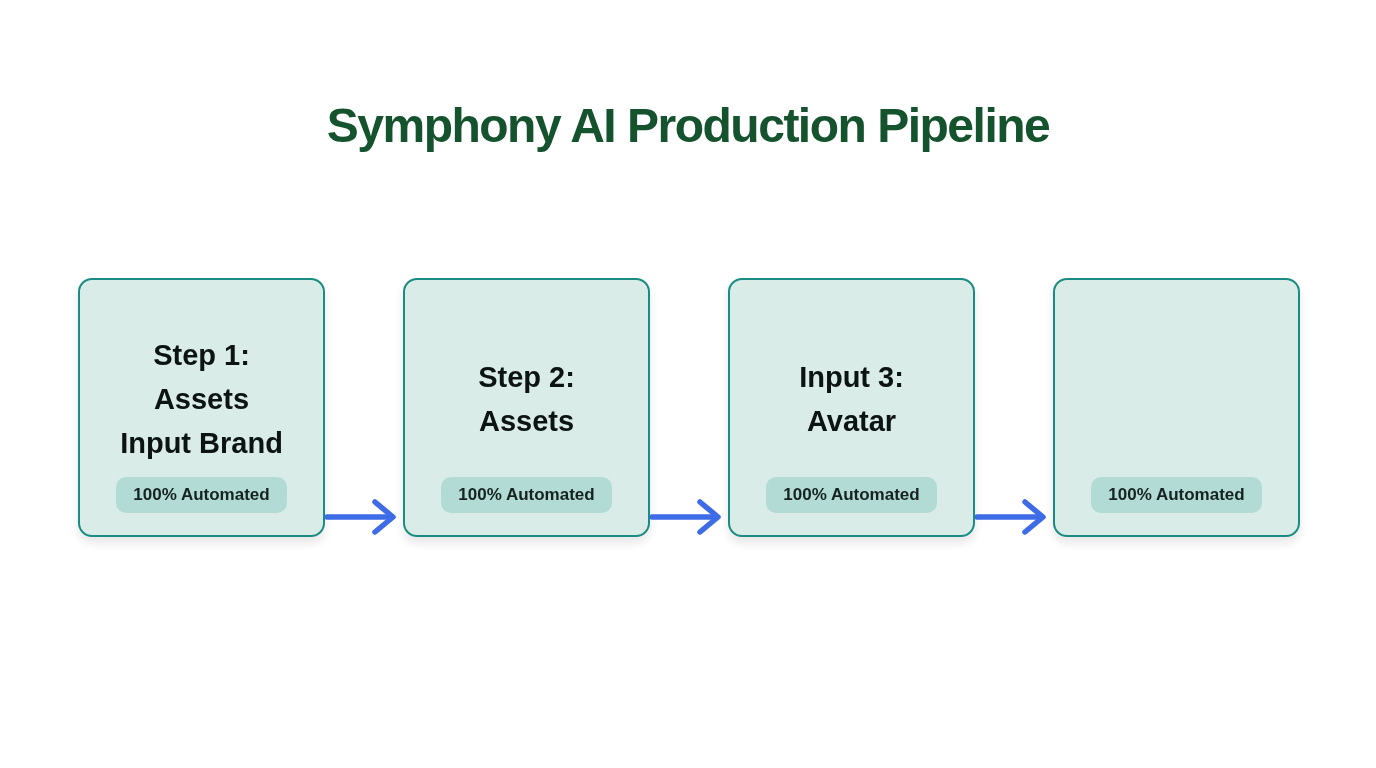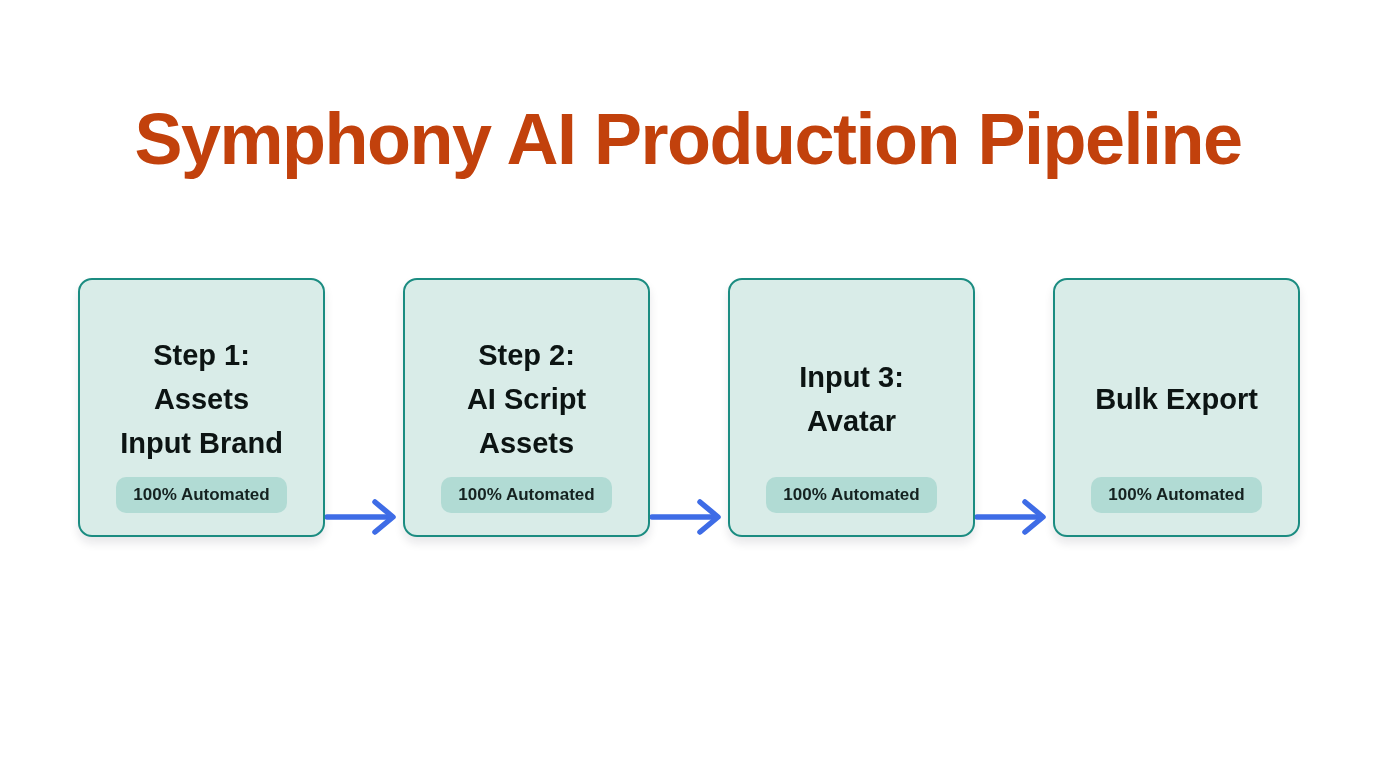--- a/index.html
+++ b/index.html
@@ -18,24 +18,24 @@
     height: 768px;
     background: #ffffff;
   }
 
   .main-title {
     position: absolute;
     top: 98px;
     left: 0;
     right: 0;
     text-align: center;
-    font-size: 72px;
+    font-size: 48px;
     font-weight: 700;
     letter-spacing: -1.5px;
-    color: #c2410c;
+    color: #14532d;
   }
 
   .pipeline {
     position: absolute;
     top: 278px;
     left: 78px;
     display: flex;
     align-items: flex-end;
   }
 
@@ -117,21 +117,20 @@
           <line x1="2" y1="20" x2="66" y2="20"></line>
           <polyline points="50,5 68,20 50,35"></polyline>
         </g>
       </svg>
     </div>
 
     <div class="step-box">
       <div class="step-title-wrap">
         <div class="step-title">
           <span>Step 2:</span>
-          <span>AI Script</span>
           <span>Assets</span>
         </div>
       </div>
       <div class="badge">100% Automated</div>
     </div>
 
     <div class="arrow-gap">
       <svg width="78" height="40" viewBox="0 0 78 40">
         <g fill="none" stroke-width="5.5" stroke-linecap="round" stroke-linejoin="round" stroke="#3e6ce6">
           <line x1="2" y1="20" x2="66" y2="20"></line>
@@ -155,20 +154,19 @@
         <g fill="none" stroke-width="5.5" stroke-linecap="round" stroke-linejoin="round" stroke="#3e6ce6">
           <line x1="2" y1="20" x2="66" y2="20"></line>
           <polyline points="50,5 68,20 50,35"></polyline>
         </g>
       </svg>
     </div>
 
     <div class="step-box">
       <div class="step-title-wrap">
         <div class="step-title">
-          <span>Bulk Export</span>
         </div>
       </div>
       <div class="badge">100% Automated</div>
     </div>
 
   </div>
 </div>
 
 </body></html>

